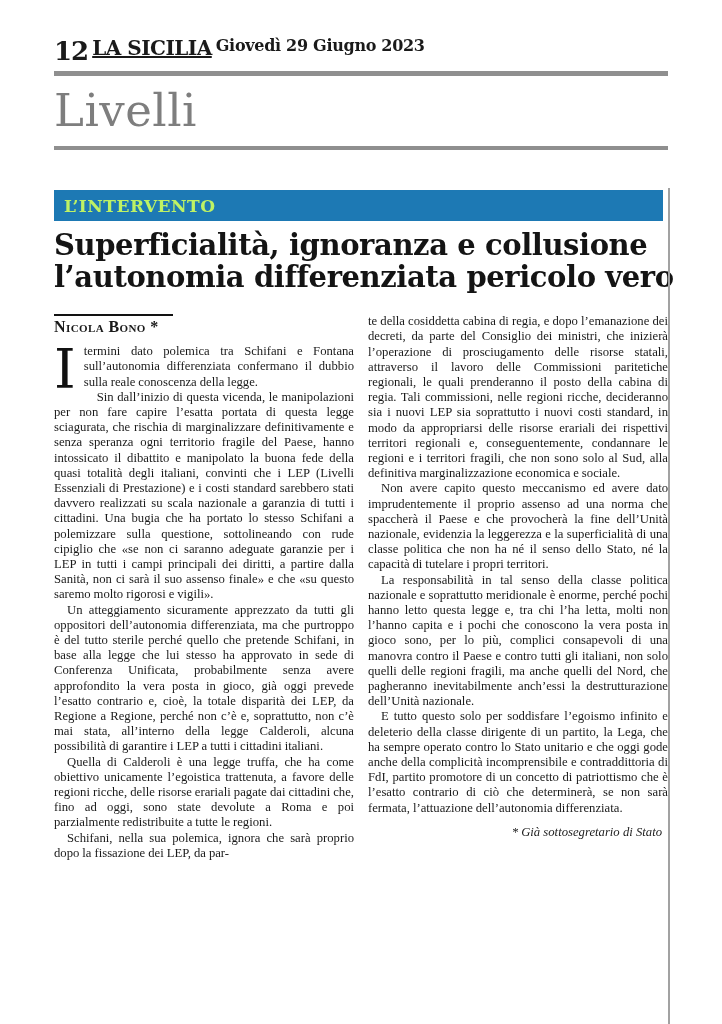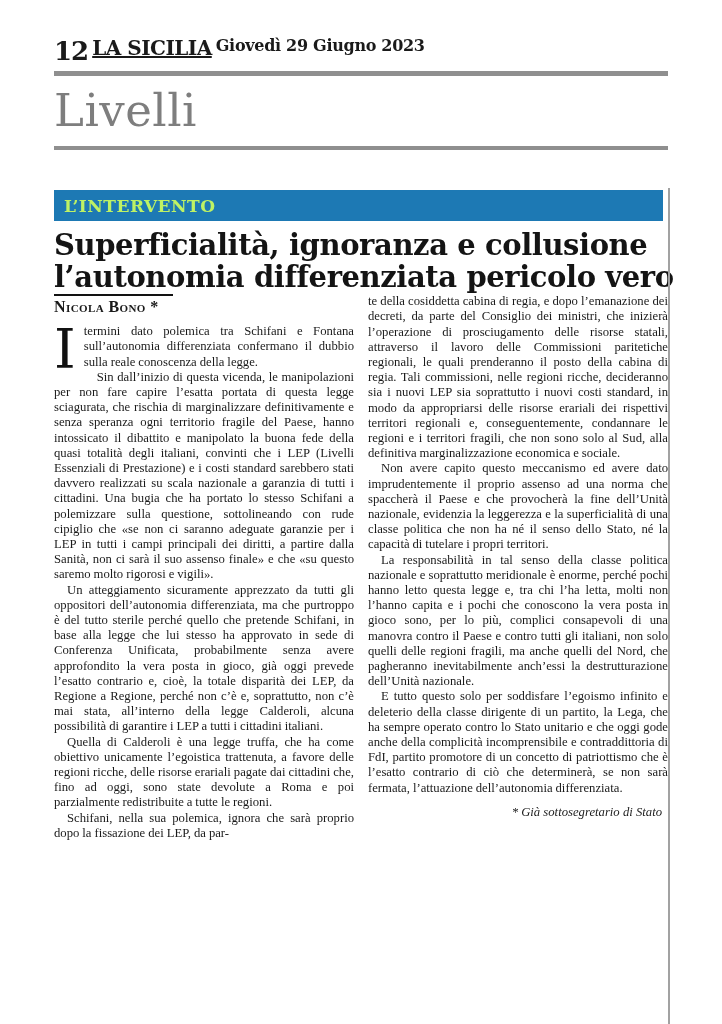--- a/index.html
+++ b/index.html
@@ -31,21 +31,21 @@
     color:#bef264; font-family:"DejaVu Serif", serif; font-weight:bold;
     font-size:17px; padding-left:10px; letter-spacing:0.5px;
   }
   .headline {
     margin-top:9px; font-family:"DejaVu Serif", serif; font-weight:bold;
     font-size:29px; line-height:1.1; color:#141414; letter-spacing:-0.4px;
   }
   .headline span { display:block; white-space:nowrap; }
 
   
-  .article-body { display:flex; gap:14px; }
+  .article-body { margin-top:20px; display:flex; gap:14px; }
   .col { flex:1 1 0; min-width:0; }
 
   .byline-block { margin-bottom:8px; }
   .byline {
     display:inline-block; border-top:2px solid #121212; padding:2px 14px 0 0;
     font-weight:bold; font-variant:small-caps; font-size:16px; letter-spacing:0.4px;
   }
 
   p.body-par {
     margin:0; font-size:12.7px; line-height:15.2px; text-align:justify;

